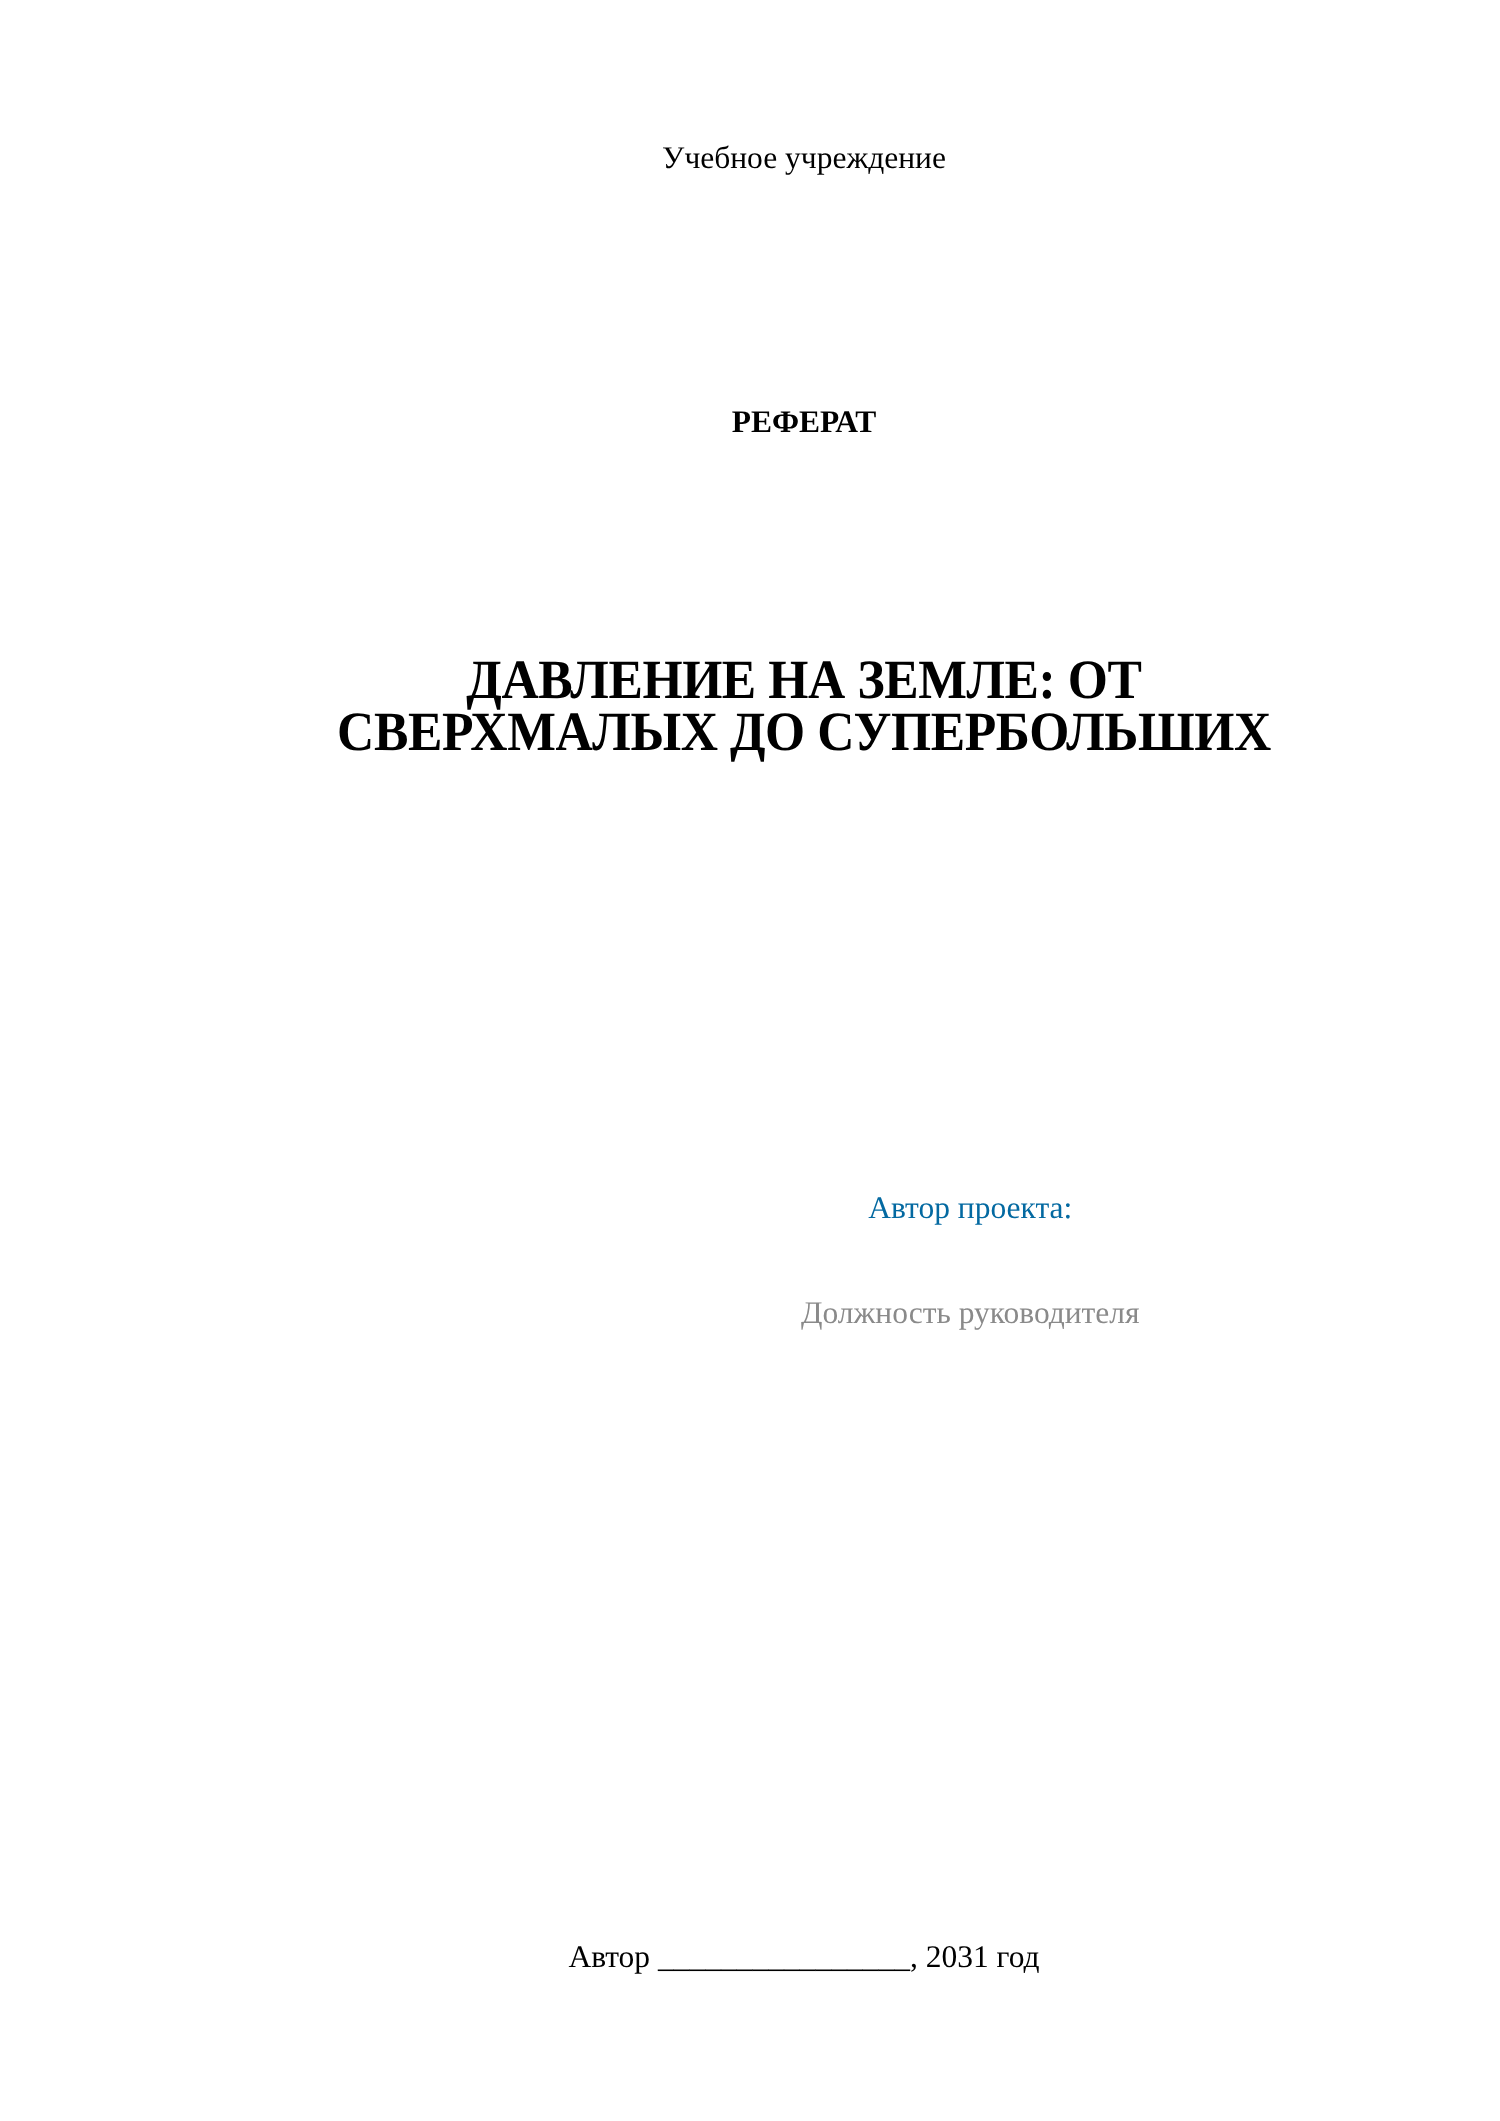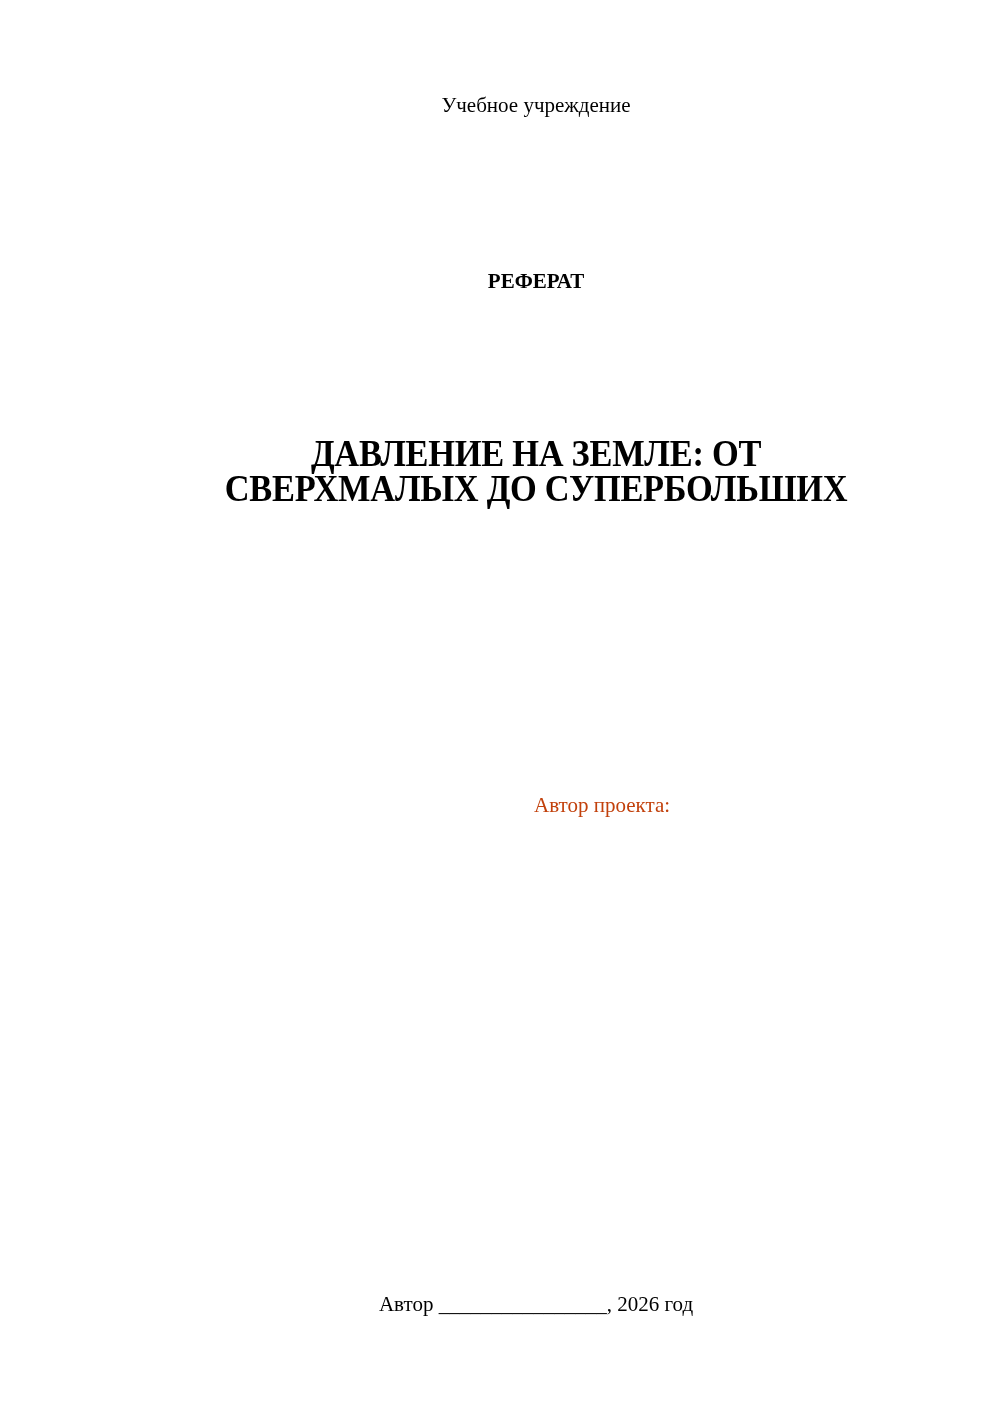--- a/index.html
+++ b/index.html
@@ -37,21 +37,21 @@
       line-height: 35px;
       letter-spacing: -0.3px;
       transform: scaleX(0.93);
       transform-origin: center top;
     }
     .info {
       left: 534px; top: 788px;
       font-size: 21px;
       line-height: 35px;
     }
-    .info .label { color: #c2410c; text-align: center; }
+    .info .label { color: #0369a1; text-align: center; }
     .info .value { color: #8a8a8a; }
     .info .gap { height: 35px; }
     .footer {
       left: 0; width: 1072px; top: 1290px;
       text-align: center;
       font-size: 21px;
       line-height: 28px;
     }
   </style>
 </head>
@@ -66,18 +66,19 @@
 </div>
 
 <div class="abs title">
   <div>ДАВЛЕНИЕ НА ЗЕМЛЕ: ОТ</div>
   <div>СВЕРХМАЛЫХ ДО СУПЕРБОЛЬШИХ</div>
 </div>
 
 <div class="abs info">
   <div class="label">Автор проекта:</div>
   <div class="gap"></div>
+  <div class="value">Должность руководителя</div>
 </div>
 
 <div class="abs footer">
   <span>Автор</span>
-  <span>________________</span><span>, 2026 год</span>
+  <span>________________</span><span>, 2031 год</span>
 </div>
 
 </body></html>

